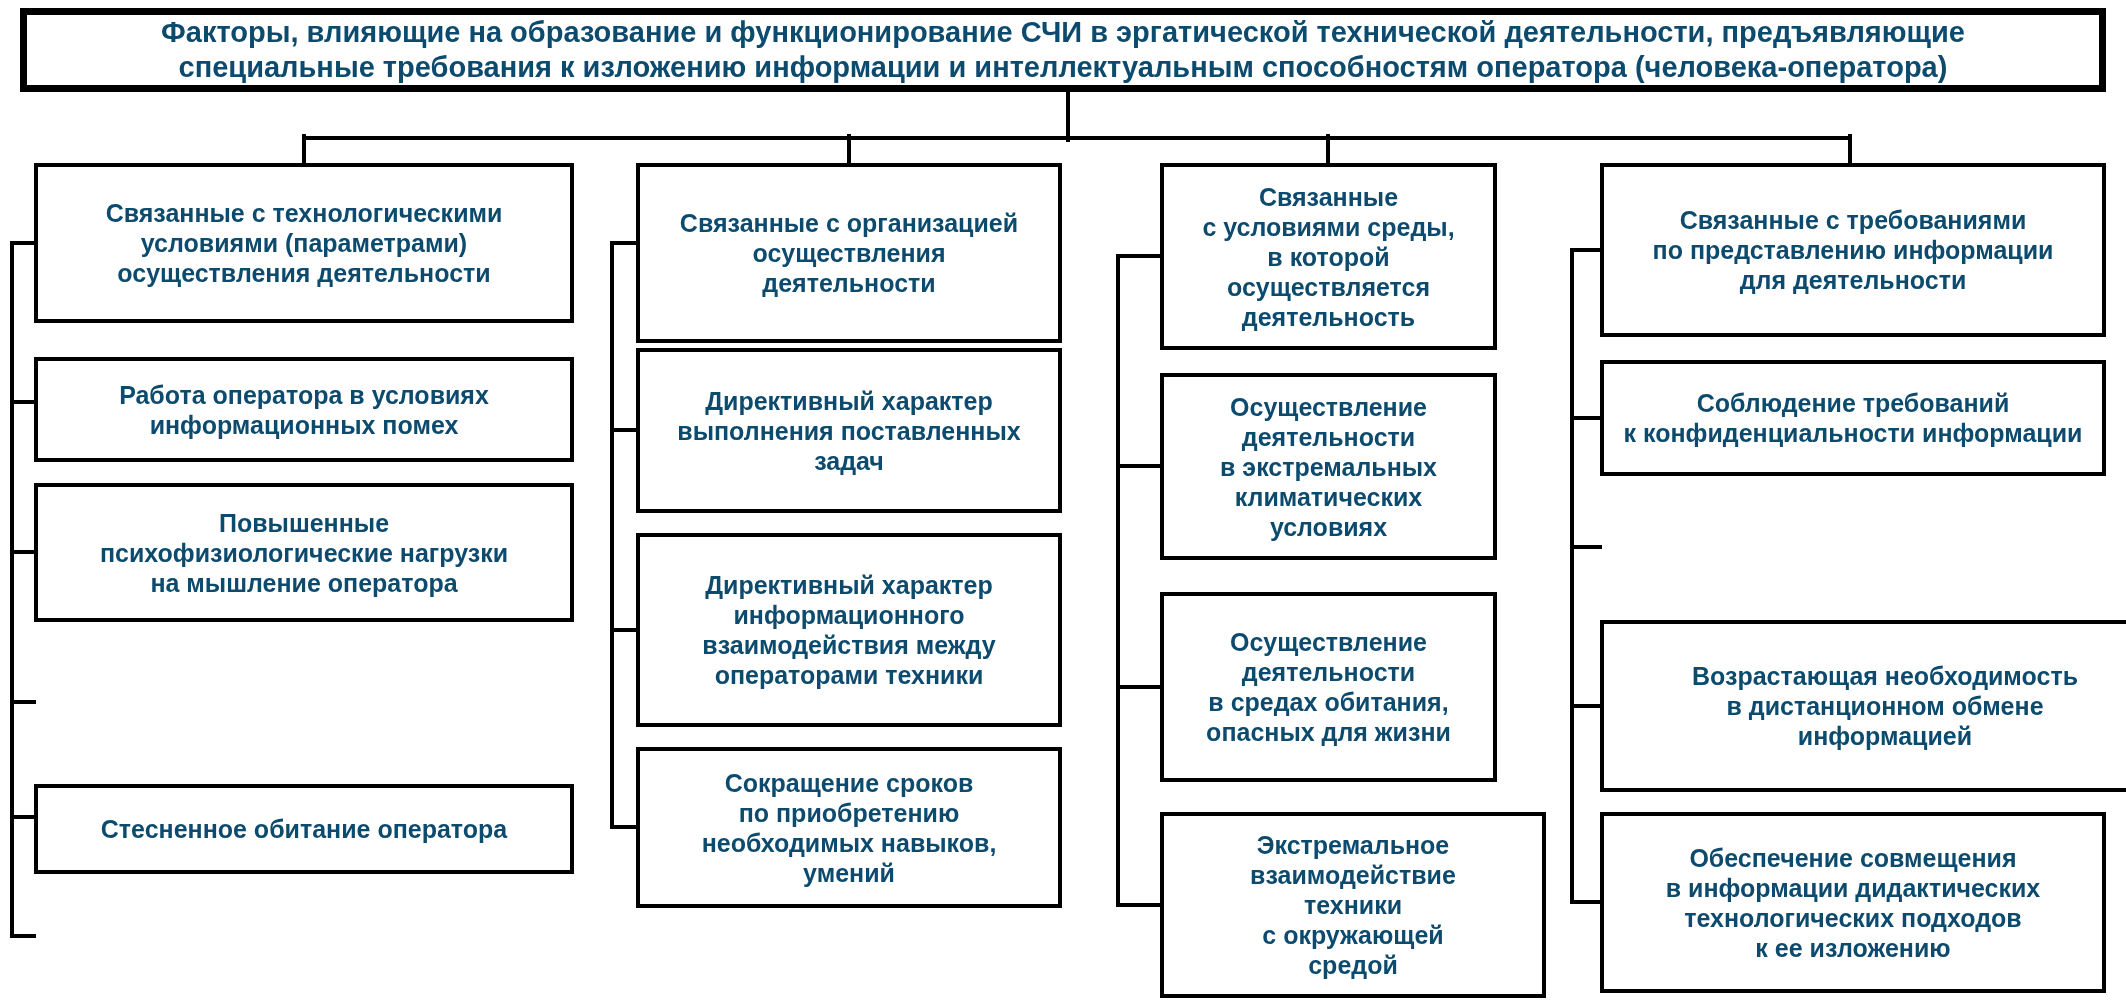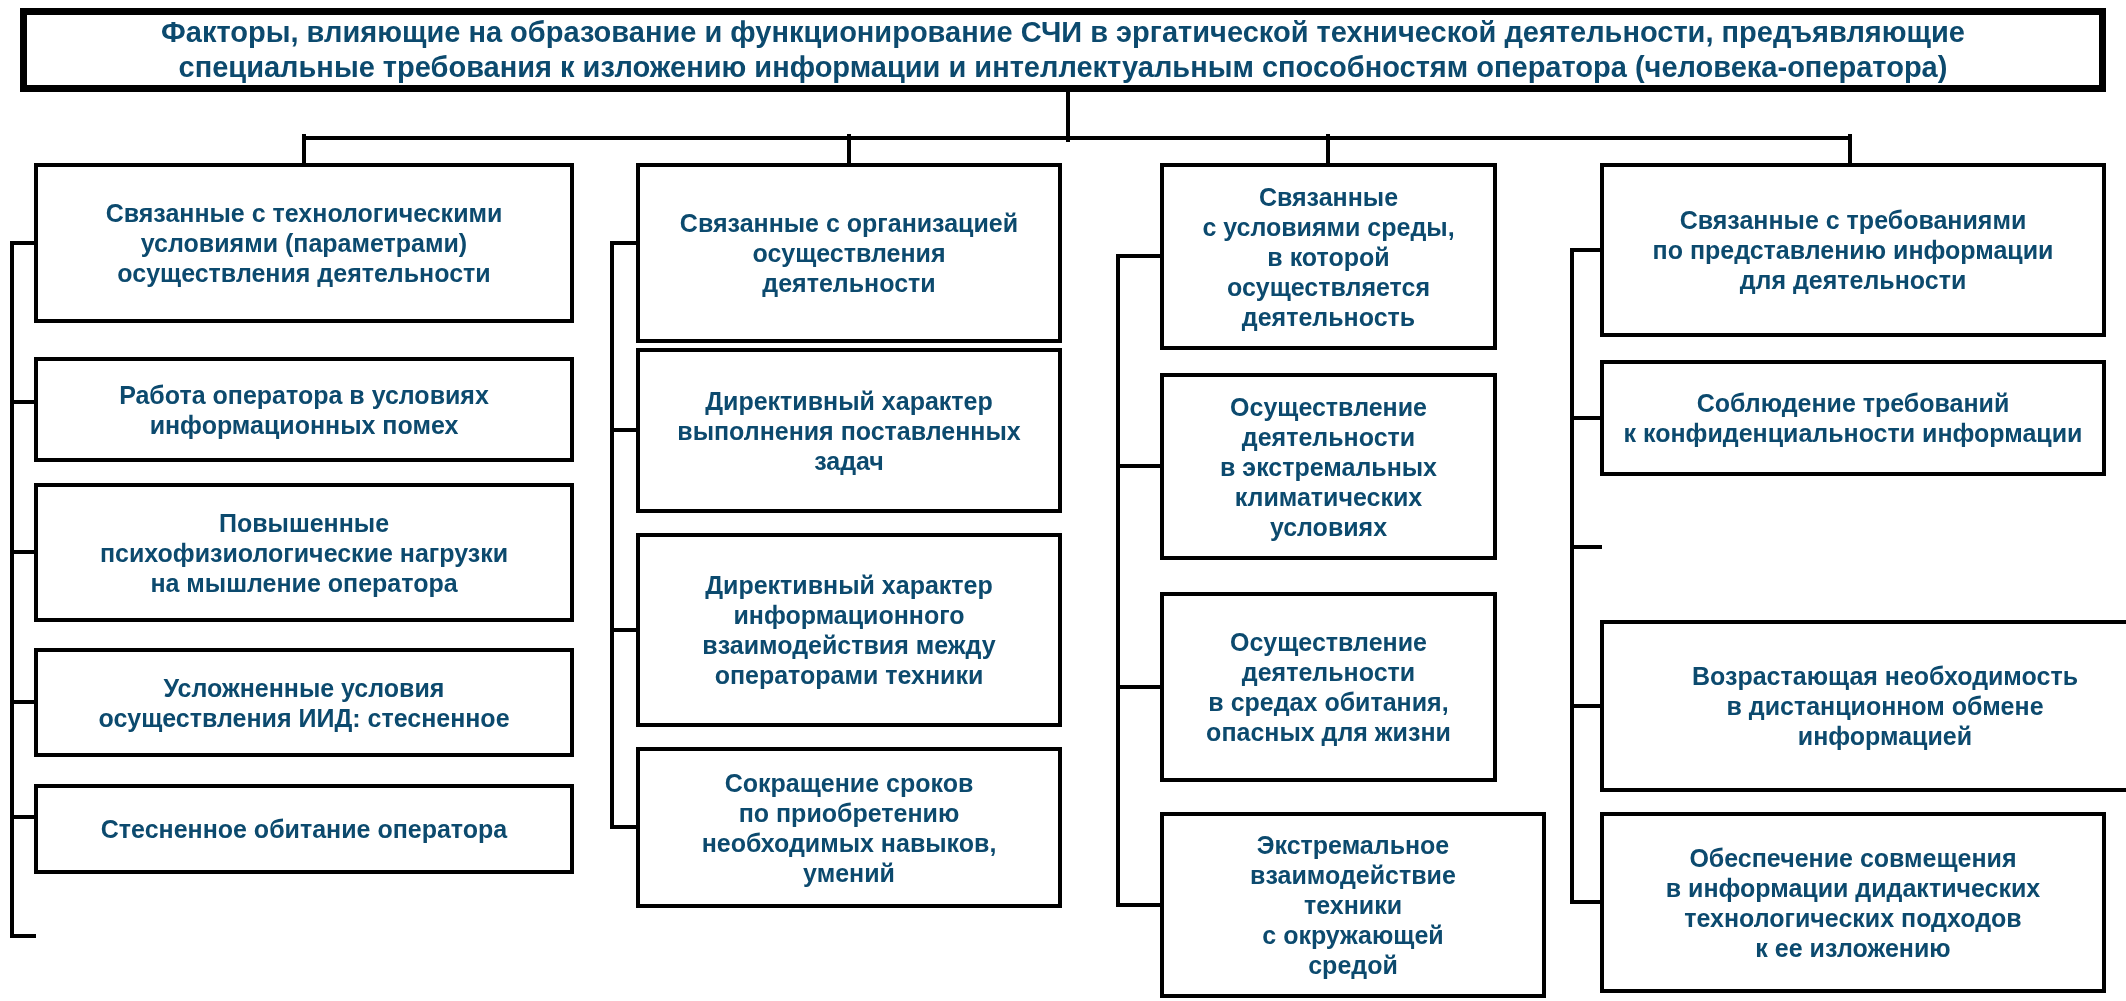--- a/index.html
+++ b/index.html
@@ -78,22 +78,20 @@
 специальные требования к изложению информации и интеллектуальным способностям оператора (человека-оператора)</div>
 
   <div class="box k1h">Связанные с технологическими
 условиями (параметрами)
 осуществления деятельности</div>
   <div class="box k1c0">Работа оператора в условиях
 информационных помех</div>
   <div class="box k1c1">Повышенные
 психофизиологические нагрузки
 на мышление оператора</div>
-  <div class="box k1c2">Усложненные условия
-осуществления ИИД: стесненное</div>
   <div class="box k1c3">Стесненное обитание оператора</div>
 
   <div class="box k2h">Связанные с организацией
 осуществления
 деятельности</div>
   <div class="box k2c0">Директивный характер
 выполнения поставленных
 задач</div>
   <div class="box k2c1">Директивный характер
 информационного

